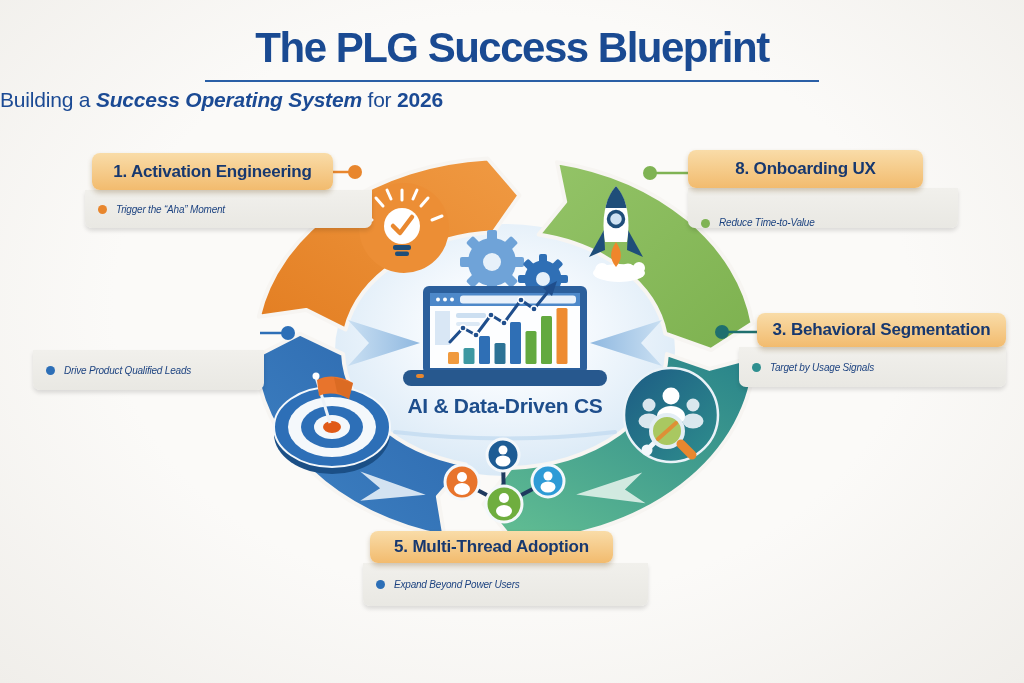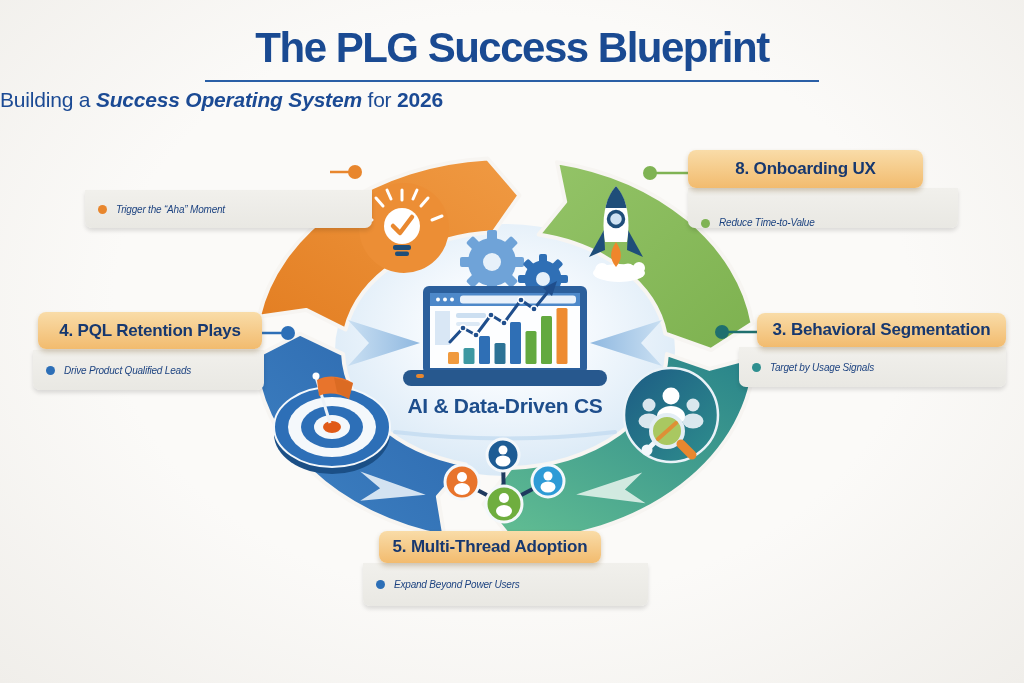--- a/index.html
+++ b/index.html
@@ -294,20 +294,23 @@
       <circle cx="288" cy="333" r="7" fill="#2D6FB7"></circle>
     </g>
   </svg>
 
   <div class="title">The PLG Success Blueprint</div>
   <div class="title-rule"></div>
   <div class="subtitle"><span>Building a </span><span class="em">Success Operating System</span><span> for </span><span class="yr">2026</span></div>
 
   <div class="center-caption">AI &amp; Data-Driven CS</div>
 
+  <div class="co-header" style="left:92px;top:153px;width:241px;height:37px;">
+    <span>1. Activation Engineering</span>
+  </div>
   <div class="co-detail" style="left:85px;top:190px;width:287px;height:38px;">
     <span class="bullet" style="background:#E8862D"></span>
     <span>Trigger the “Aha” Moment</span>
   </div>
 
   <div class="co-header" style="left:688px;top:150px;width:235px;height:38px;">
     <span>8. Onboarding UX</span>
   </div>
   <div class="co-detail" style="left:688px;top:188px;width:270px;height:40px;align-items:flex-end;">
     <span class="bullet" style="background:#7FB354"></span>
@@ -315,29 +318,26 @@
   </div>
 
   <div class="co-header" style="left:757px;top:313px;width:249px;height:34px;">
     <span>3. Behavioral Segmentation</span>
   </div>
   <div class="co-detail" style="left:739px;top:347px;width:267px;height:40px;">
     <span class="bullet" style="background:#2E8F8F"></span>
     <span>Target by Usage Signals</span>
   </div>
 
-  <div class="co-header" style="left:38px;top:312px;width:224px;height:37px;">
-    <span>4. PQL Retention Plays</span>
-  </div>
   <div class="co-detail" style="left:33px;top:350px;width:231px;height:40px;">
     <span class="bullet" style="background:#2D6FB7"></span>
     <span>Drive Product Qualified Leads</span>
   </div>
 
-  <div class="co-header" style="left:370px;top:531px;width:222px;height:32px;margin-left:9px;">
+  <div class="co-header" style="left:370px;top:531px;width:243px;height:32px;">
     <span>5. Multi-Thread Adoption</span>
   </div>
   <div class="co-detail" style="left:363px;top:563px;width:285px;height:43px;">
     <span class="bullet" style="background:#2D6FB7"></span>
     <span>Expand Beyond Power Users</span>
   </div>
 
 </div>
 
 </body></html>

